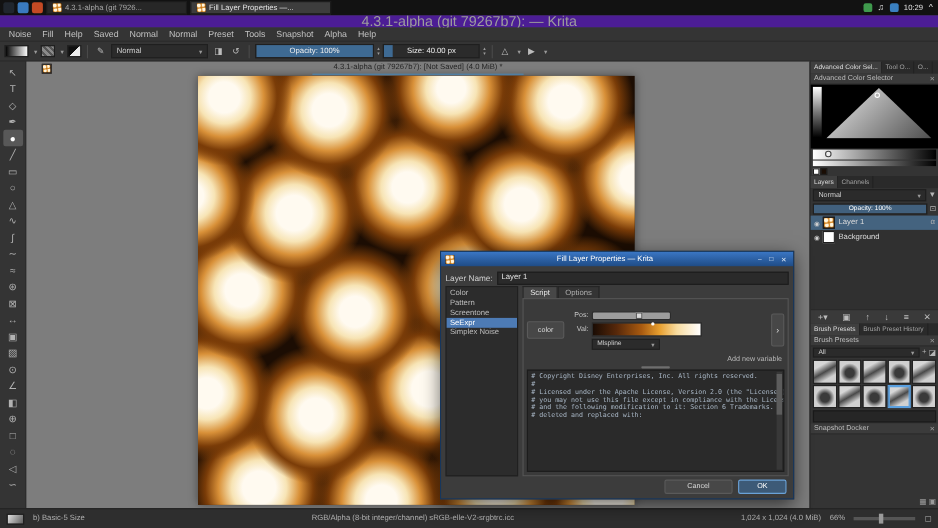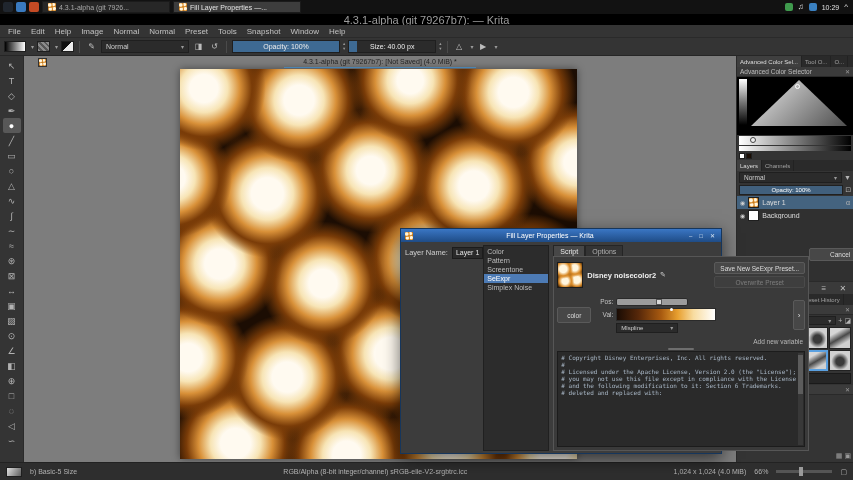--- a/index.html
+++ b/index.html
@@ -11,21 +11,21 @@
   .taskbar { left:0; top:0; width:853px; height:14px; background:#121212; display:flex; align-items:center; gap:3px; padding:0 3px; }
   .tb-icon { width:10px; height:10px; border-radius:2px; flex:none; }
   .tb-win { height:12px; display:flex; align-items:center; gap:3px; padding:0 5px; background:#272727; color:#a8a8a8; font-size:7px; width:128px; white-space:nowrap; overflow:hidden; border:1px solid #1b1b1b; }
   .tb-win.active { background:#3d3d3d; color:#e4e4e4; }
   .tb-win .mini-noise { width:8px; height:8px; flex:none; }
   .tb-spacer { flex:1; }
   .tb-tray { display:flex; align-items:center; gap:5px; color:#e0e0e0; font-size:7px; padding-right:2px; }
   .tray-glyph { font-size:8px; line-height:10px; }
 
   
-  .titlebar { left:0; top:14px; width:853px; height:11px; background:#000000; color:#9d9d9d; font-size:11px; display:flex; align-items:center; justify-content:center; }
+  .titlebar { left:0; top:14px; width:853px; height:11px; background:#4c1d95; color:#9d9d9d; font-size:13px; display:flex; align-items:center; justify-content:center; }
   .menubar { left:0; top:25px; width:853px; height:13px; background:#343434; display:flex; align-items:center; padding-left:3px; border-bottom:1px solid #2a2a2a; }
   .menu-item { font-size:8px; color:#c2c2c2; padding:0 5px; }
   .toolbar { left:0; top:38px; width:853px; height:18px; background:#343434; display:flex; align-items:center; gap:3px; padding:0 4px; border-bottom:1px solid #262626; }
   .tbtn { height:13px; min-width:13px; display:flex; align-items:center; justify-content:center; color:#bdbdbd; font-size:8px; }
   .grad-chip { width:22px; height:11px; background:linear-gradient(to right,#000,#fff); border:1px solid #1e1e1e; }
   .pat-chip { width:13px; height:11px; background:repeating-linear-gradient(45deg,#8a8a8a 0 2px,#555 2px 4px); border:1px solid #1e1e1e; }
   .fgbg-chip { width:13px; height:11px; background:linear-gradient(135deg,#101010 50%,#ececec 50%); border:1px solid #1e1e1e; }
   .dd-arrow { font-size:6px; color:#9a9a9a; margin-left:2px; }
   .dropdown { height:13px; background:#2b2b2b; border:1px solid #1f1f1f; display:flex; align-items:center; justify-content:space-between; padding:0 4px; font-size:7px; color:#cfcfcf; }
   .blend-dd { width:88px; }
@@ -116,21 +116,21 @@
   .search-box { height:100%; background:#262626; border:1px solid #1a1a1a; }
   .panel-fill { flex:1; display:flex; align-items:flex-end; justify-content:flex-end; gap:2px; padding:2px; font-size:7px; color:#9a9a9a; }
   .filter-row { height:11px; flex:none; display:flex; align-items:center; gap:2px; padding:0 2px; }
   .filter-row .dropdown { flex:1; height:9px; font-size:6px; }
 
   
   .dialog { left:400px; top:228px; width:322px; height:226px; background:#3c3c3c; border:1px solid #16365c; box-shadow:0 5px 16px rgba(0,0,0,.6); z-index:5; display:flex; flex-direction:column; }
   .dlg-titlebar { height:13px; flex:none; background:linear-gradient(#3a76c4,#1f4c86); display:flex; align-items:center; padding:0 4px; gap:3px; color:#fff; }
   .dlg-title { flex:1; font-size:7px; text-align:center; }
   .dlg-ctl { font-size:6px; color:#dce8f5; padding:0 2px; }
-  .dlg-body { flex:1; display:flex; flex-direction:row; padding:3px 4px 2px; }
+  .dlg-body { flex:1; display:flex; flex-direction:column; padding:3px 4px 2px; }
   .name-row { height:15px; flex:none; display:flex; align-items:center; gap:4px; font-size:7.5px; color:#cfcfcf; }
   .text-input { flex:1; height:12px; background:#2a2a2a; border:1px solid #1c1c1c; font-size:7px; color:#e4e4e4; display:flex; align-items:center; padding:0 3px; }
   .dlg-main { flex:1; display:flex; gap:4px; min-height:0; }
   .gen-list { width:66px; flex:none; background:#2c2c2c; border:1px solid #202020; font-size:7px; color:#bdbdbd; padding-top:1px; }
   .gen-item { padding:1px 3px; }
   .gen-item.selected { background:#4d7bb5; color:#fff; }
   .gen-pane { flex:1; display:flex; flex-direction:column; min-width:0; }
   .dlg-tabs { height:11px; flex:none; display:flex; font-size:7px; }
   .dlg-tab { padding:0 6px; display:flex; align-items:center; background:#343434; border:1px solid #252525; border-bottom:none; color:#b0b0b0; }
   .dlg-tab.active { background:#474747; color:#e8e8e8; }
@@ -195,30 +195,30 @@
     <span>10:29</span>
     <span class="tray-glyph">^</span>
   </div>
 </div>
 
 <div class="abs titlebar">
   <span>4.3.1-alpha (git 79267b7): — Krita</span>
 </div>
 
 <div class="abs menubar">
-  <span class="menu-item">File</span>
-  <span class="menu-item">Edit</span>
+  <span class="menu-item">Noise</span>
+  <span class="menu-item">Fill</span>
   <span class="menu-item">Help</span>
-  <span class="menu-item">Image</span>
+  <span class="menu-item">Saved</span>
   <span class="menu-item">Normal</span>
   <span class="menu-item">Normal</span>
   <span class="menu-item">Preset</span>
   <span class="menu-item">Tools</span>
   <span class="menu-item">Snapshot</span>
-  <span class="menu-item">Window</span>
+  <span class="menu-item">Alpha</span>
   <span class="menu-item">Help</span>
 </div>
 
 <div class="abs toolbar">
   <div class="grad-chip"></div>
   <span class="dd-arrow">▾</span>
   <div class="pat-chip"></div>
   <span class="dd-arrow">▾</span>
   <div class="fgbg-chip"></div>
   <div class="vsep"></div>
@@ -412,29 +412,20 @@
         <div class="gen-item">Screentone</div>
         <div class="gen-item selected">SeExpr</div>
         <div class="gen-item">Simplex Noise</div>
       </div>
       <div class="gen-pane">
         <div class="dlg-tabs">
           <span class="dlg-tab active">Script</span>
           <span class="dlg-tab">Options</span>
         </div>
         <div class="pane-box">
-          <div class="preset-row">
-            <div class="preset-thumb mini-noise"></div>
-            <span class="preset-name">Disney noisecolor2</span>
-            <span class="edit-glyph">✎</span>
-            <div class="preset-btn-col">
-              <div class="btn sm">Save New SeExpr Preset...</div>
-              <div class="btn sm disabled">Overwrite Preset</div>
-            </div>
-          </div>
           <div class="var-editor">
             <div class="btn color-btn">color</div>
             <div class="var-grid">
               <div class="var-row">
                 <span class="vlbl">Pos:</span>
                 <div class="pos-slider">
                     <div class="h"></div>
                   </div>
               </div>
               <div class="var-row">

